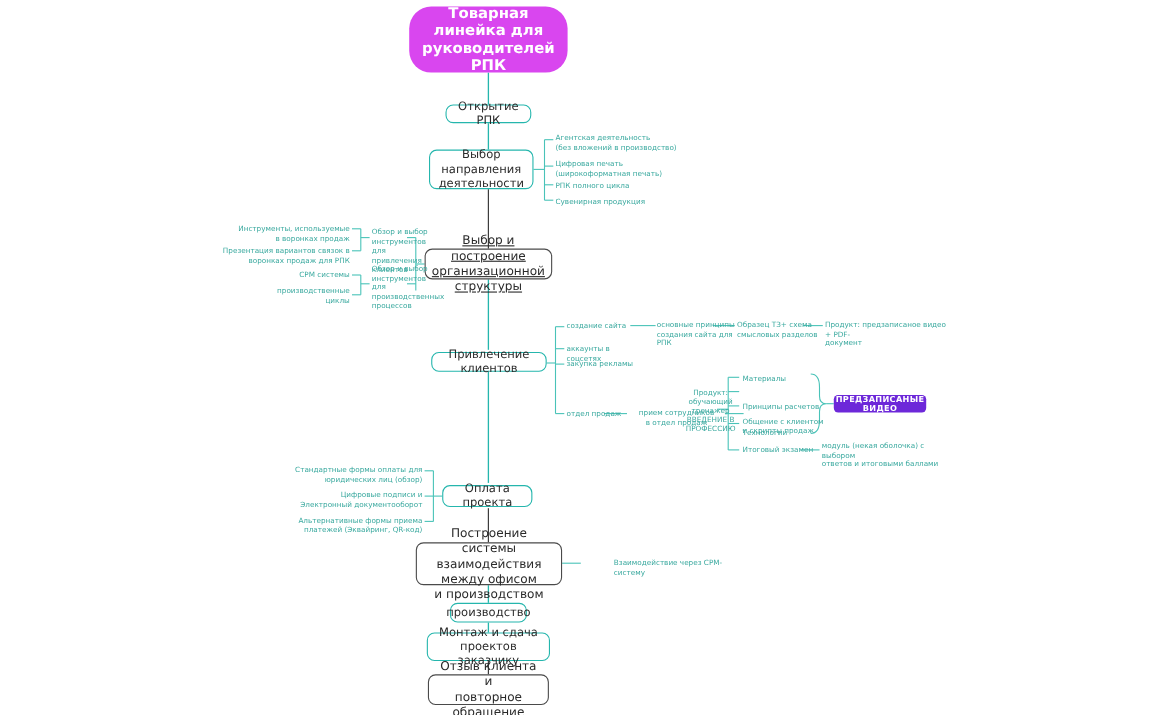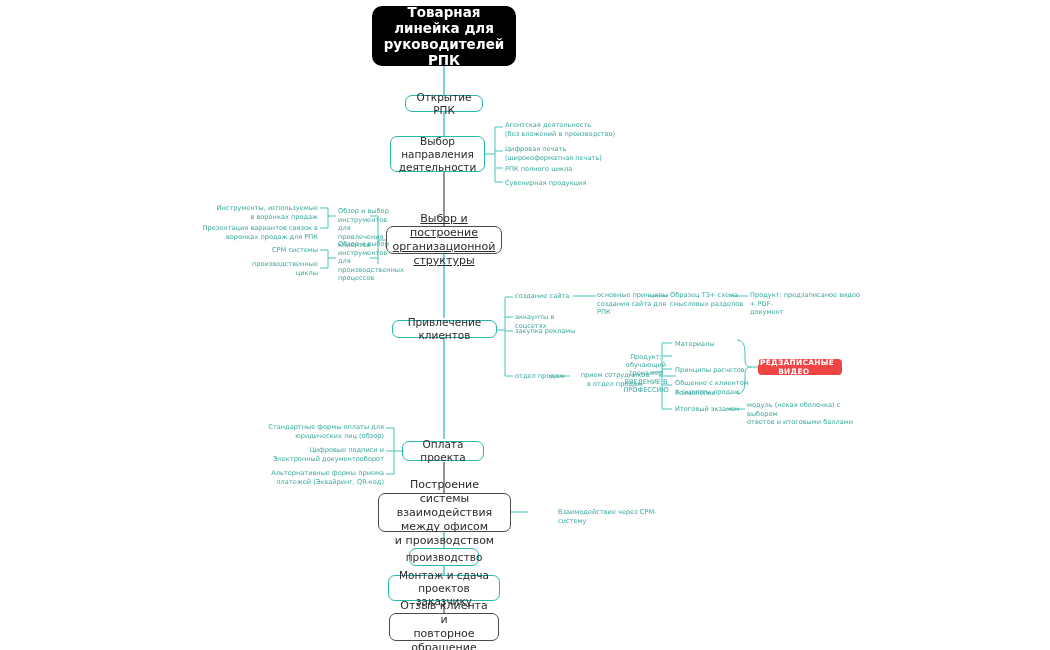--- a/index.html
+++ b/index.html
@@ -11,39 +11,39 @@
     position:relative;
   }
   #canvas{position:absolute;left:0;top:0;width:1050px;height:650px;}
   svg.wires{position:absolute;left:0;top:0;width:1050px;height:650px;pointer-events:none;}
 
   .node{position:absolute;box-sizing:border-box;display:flex;align-items:center;
         justify-content:center;text-align:center;}
 
   
   .root{
-    background:#000000;color:#ffffff;border-radius:10px;
+    background:#d946ef;color:#ffffff;border-radius:20px;
     font-weight:bold;font-size:13.5px;line-height:16px;
     padding:6px 10px;
   }
   
   .teal{
     background:#ffffff;border:1.4px solid #25b6ad;border-radius:7px;
     color:#2a2a2a;font-size:10.5px;line-height:13px;padding:4px 9px;
   }
   
   .grey{
     background:#ffffff;border:1.4px solid #4a4a4a;border-radius:7px;
     color:#2a2a2a;font-size:11px;line-height:14px;padding:5px 9px;
   }
   
   .pill{
-    background:#ef4444;color:#ffffff;border-radius:4px;
+    background:#6d28d9;color:#ffffff;border-radius:4px;
     font-size:7.4px;font-weight:bold;letter-spacing:.3px;
-    padding:4px 8px;line-height:9px;justify-content:flex-end;
+    padding:4px 8px;line-height:9px;
   }
 
   
   .leaf{
     position:absolute;color:#3aa99f;font-size:6.6px;line-height:8.6px;
     white-space:pre-line;
   }
   .leaf.r{text-align:right;}
   .leaf.l{text-align:left;}
   .leaf.c{text-align:center;}

